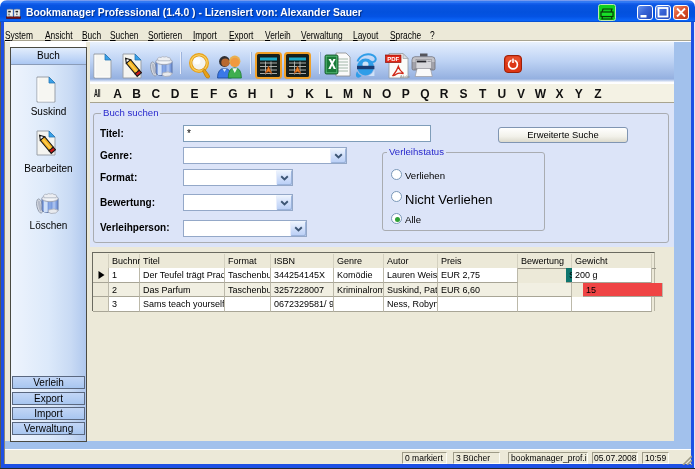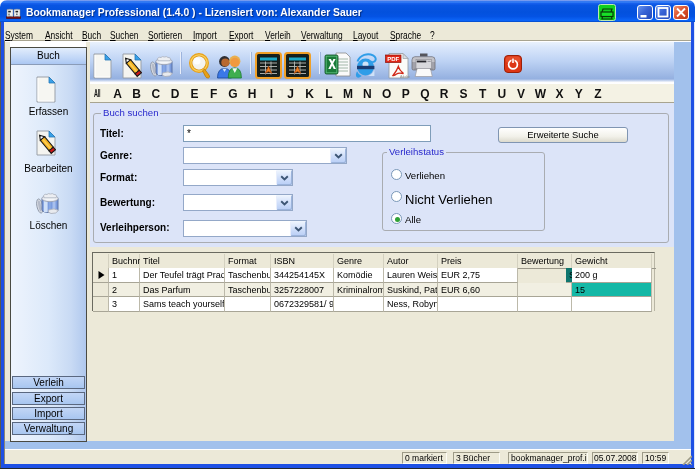--- a/index.html
+++ b/index.html
@@ -385,21 +385,21 @@
       <div class="cell" style="left:479px;top:15px;width:80px;background:#fff;">200 g</div>
       <div class="cell" style="left:0px;top:29.5px;width:16px;background:#ece9d8;"></div>
       <div class="cell" style="left:16px;top:29.5px;width:31px;background:#f1efe2;">2</div>
       <div class="cell" style="left:47px;top:29.5px;width:85px;background:#f1efe2;">Das Parfum</div>
       <div class="cell" style="left:132px;top:29.5px;width:46px;background:#f1efe2;">Taschenbuch</div>
       <div class="cell" style="left:178px;top:29.5px;width:63px;background:#f1efe2;">3257228007</div>
       <div class="cell" style="left:241px;top:29.5px;width:50px;background:#f1efe2;">Kriminalroman</div>
       <div class="cell" style="left:291px;top:29.5px;width:54px;background:#f1efe2;">Suskind, Patrick</div>
       <div class="cell" style="left:345px;top:29.5px;width:80px;background:#f1efe2;">EUR 6,60</div>
       <div class="cell" style="left:425px;top:29.5px;width:54px;background:#f1efe2;"></div>
-      <div class="cell" style="left:479px;top:29.5px;width:80px;background:#14b8a6;">15</div>
+      <div class="cell" style="left:490px;top:29.5px;width:80px;background:#ef4444;">15</div>
       <div class="cell" style="left:0px;top:44px;width:16px;background:#ece9d8;"></div>
       <div class="cell" style="left:16px;top:44px;width:31px;background:#fff;">3</div>
       <div class="cell" style="left:47px;top:44px;width:85px;background:#fff;">Sams teach yourself MySQL</div>
       <div class="cell" style="left:132px;top:44px;width:46px;background:#fff;"></div>
       <div class="cell" style="left:178px;top:44px;width:63px;background:#fff;">0672329581/ 9</div>
       <div class="cell" style="left:241px;top:44px;width:50px;background:#fff;"></div>
       <div class="cell" style="left:291px;top:44px;width:54px;background:#fff;">Ness, Robyn</div>
       <div class="cell" style="left:345px;top:44px;width:80px;background:#fff;"></div>
       <div class="cell" style="left:425px;top:44px;width:54px;background:#fff;"></div>
       <div class="cell" style="left:479px;top:44px;width:80px;background:#fff;"></div>
@@ -420,21 +420,21 @@
       </svg>
 </div>
 
   <div id="sidebar" class="abs">
     <div id="sb-buch">Buch</div>
 <div style="position:absolute;left:25px;top:28px;"><svg width="20" height="27" viewBox="0 0 20 27">
 <path d="M1 1 H13 L19 7 V26 H1 Z" fill="#f6f6f2" stroke="#9aa0a8" stroke-width="1"></path>
 <path d="M13 1 L19 7 H13 Z" fill="#38a0e8" stroke="#2878b8" stroke-width="0.8"></path>
 <path d="M2 2 V25 H18" fill="none" stroke="#ffffff" stroke-width="1"></path>
 </svg></div>
-<div class="sb-item" style="top:58px;">Erfassen</div>
+<div class="sb-item" style="top:58px;">Suskind</div>
 <div style="position:absolute;left:25px;top:82px;"><svg width="20" height="26" viewBox="0 0 20 26">
 <path d="M1 1 H13 L19 7 V25 H1 Z" fill="#f4f4f0" stroke="#9aa0a8" stroke-width="1"></path>
 <path d="M13 1 L19 7 H13 Z" fill="#38a0e8" stroke="#2878b8" stroke-width="0.8"></path>
 <g transform="rotate(-40 11 14)">
   <path d="M8.2 7 L11 2.5 L13.8 7 Z" fill="#ffffff" stroke="#1a1a1a" stroke-width="1.1"></path>
   <path d="M10.2 3.9 L11 2.5 L11.8 3.9 Z" fill="#111"></path>
   <rect x="8.2" y="7" width="5.6" height="13.5" fill="#f5b21d" stroke="#1a1a1a" stroke-width="1.1"></rect>
   <rect x="10" y="7.5" width="1.7" height="12.5" fill="#fccc52"></rect>
   <rect x="8.2" y="20.5" width="5.6" height="3.4" fill="#cc1818" stroke="#1a1a1a" stroke-width="1.1"></rect>
 </g>

